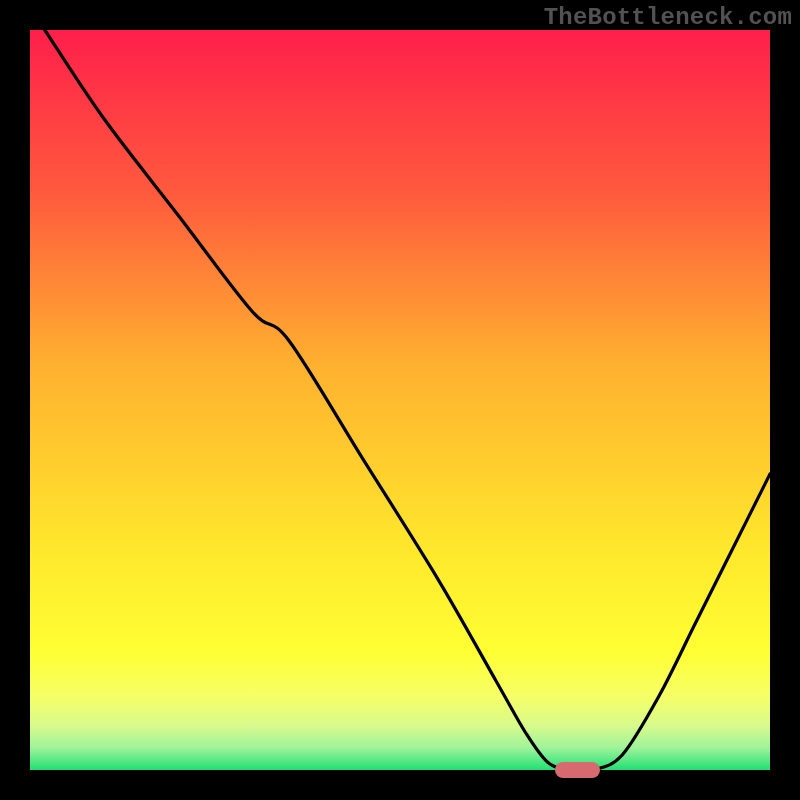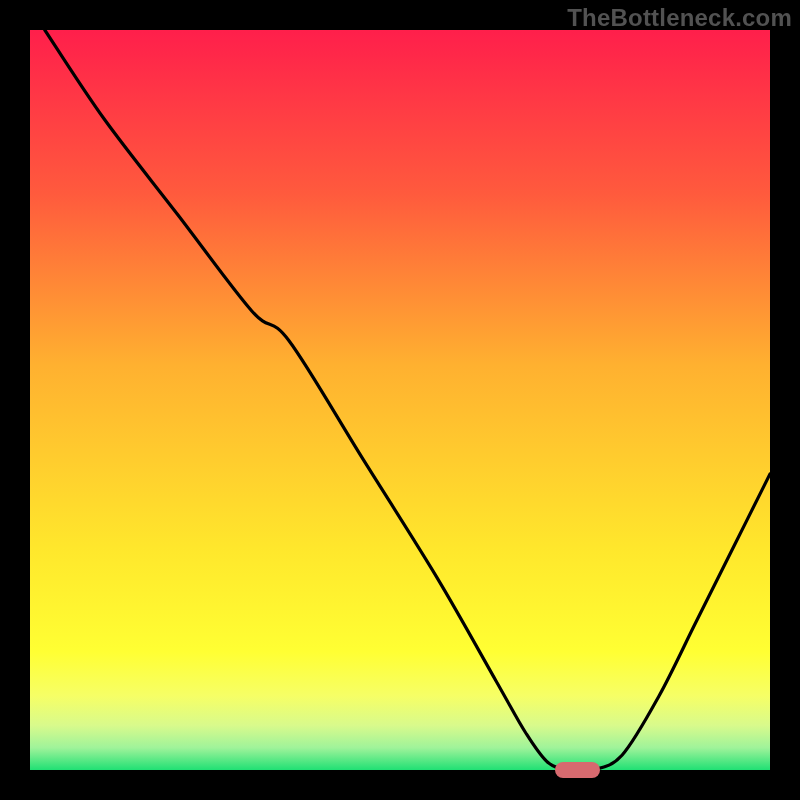--- a/index.html
+++ b/index.html
@@ -11,20 +11,21 @@
     overflow: hidden;
     font-family: Arial, Helvetica, sans-serif;
   }
   .frame {
     position: absolute;
     left: 0;
     top: 0;
     width: 800px;
     height: 800px;
     background: #000;
+    font-family: Liberation Mono, monospace;
   }
   .watermark {
     position: absolute;
     top: 4px;
     right: 8px;
     color: #525252;
     font-size: 24px;
     font-weight: 600;
     letter-spacing: 0.2px;
   }

